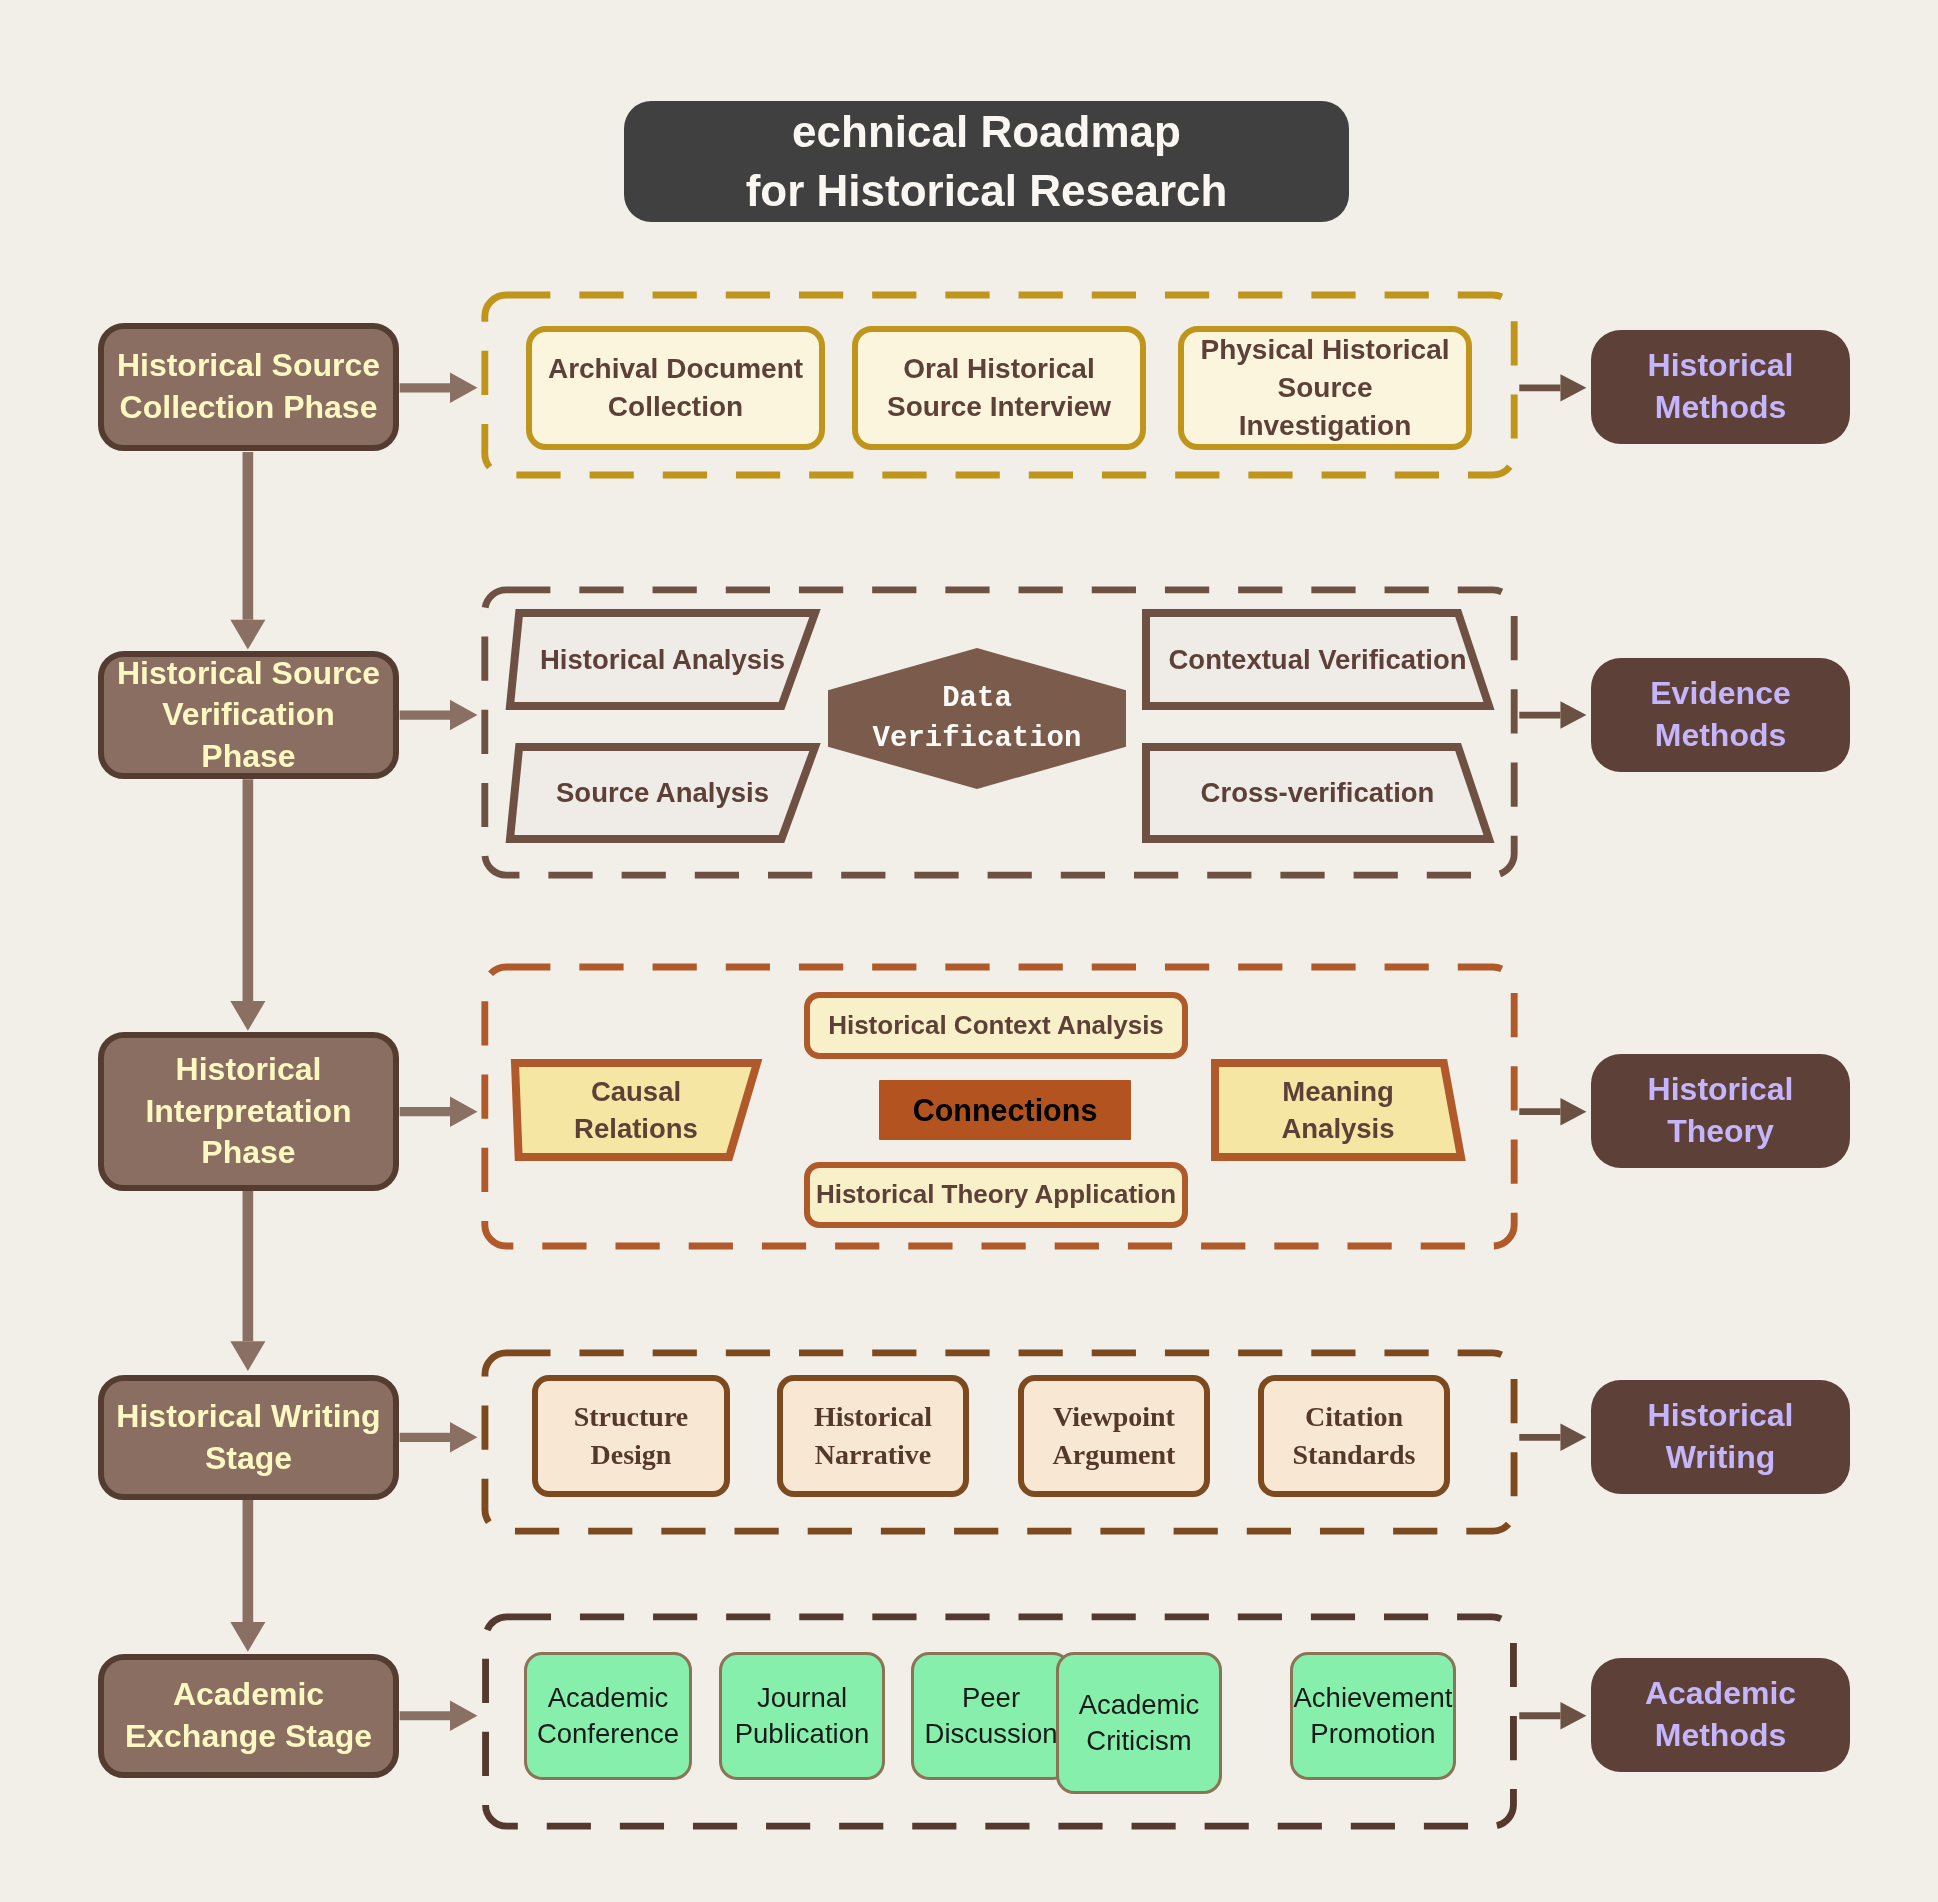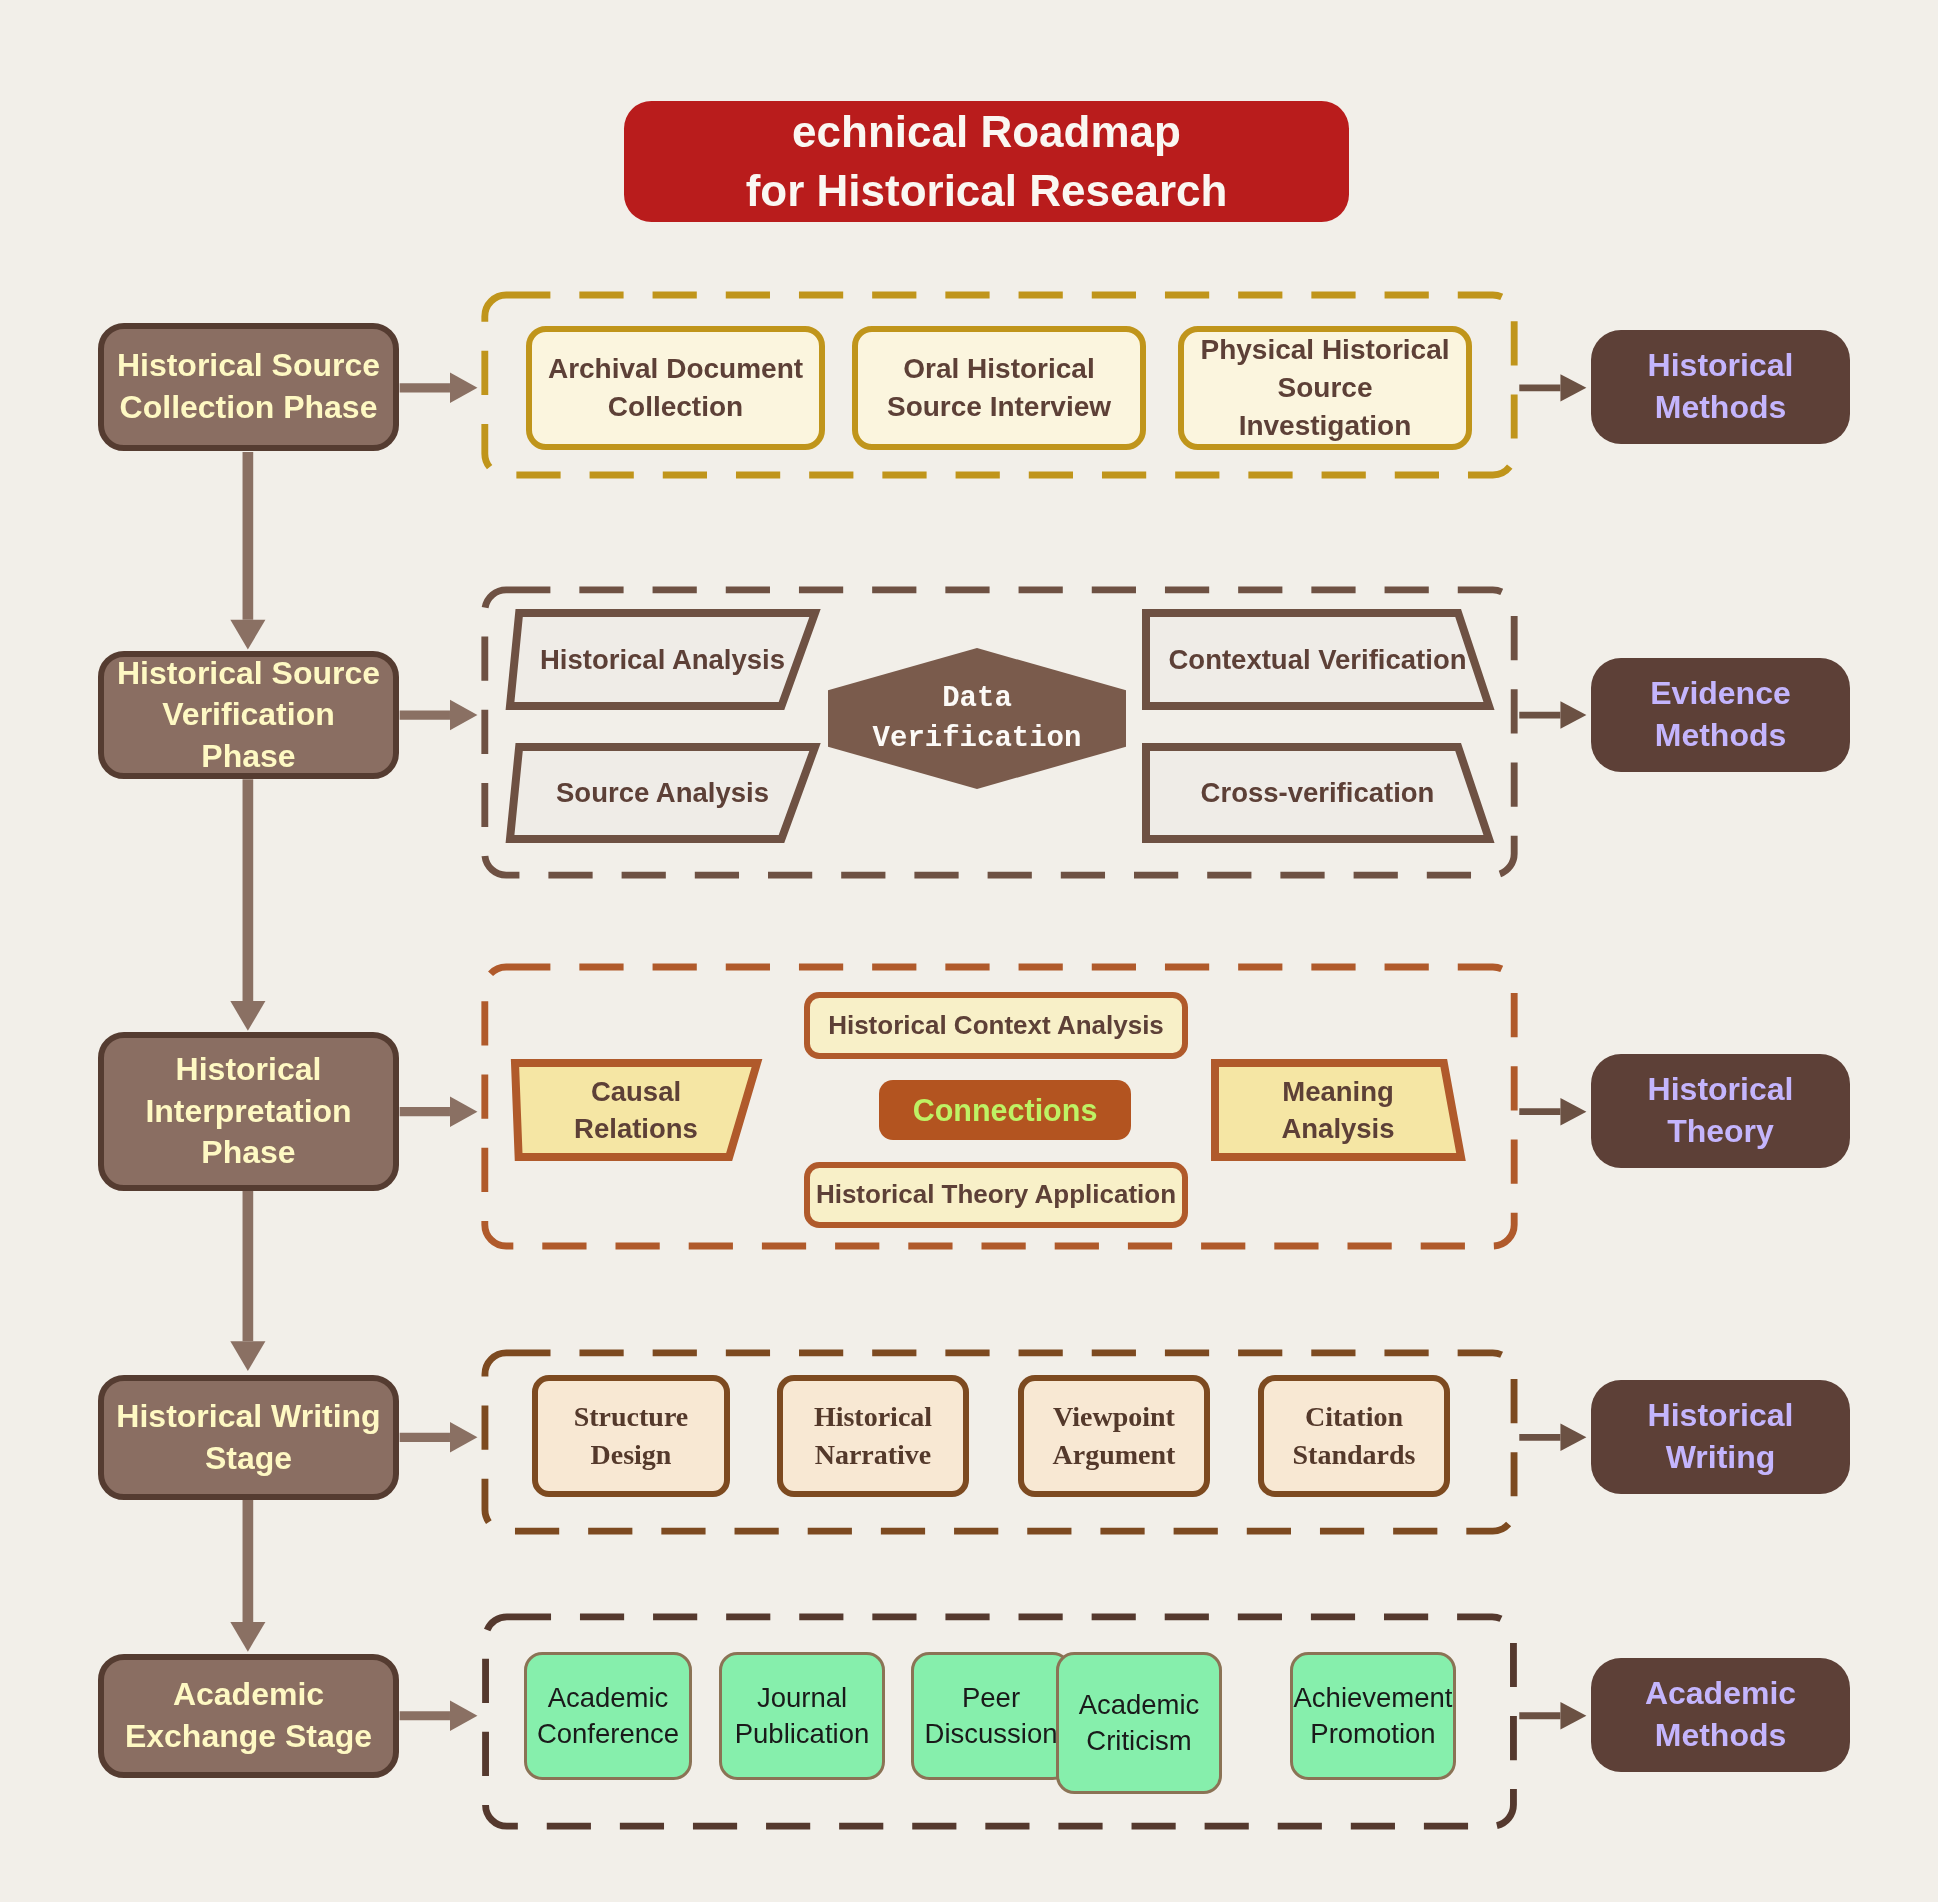--- a/index.html
+++ b/index.html
@@ -6,21 +6,21 @@
   #canvas{
     position:relative;
     width:1938px;height:1903px;
     background:#F2EFE9;
     font-family:"Liberation Sans", sans-serif;
     overflow:hidden;
   }
   .abs{position:absolute;box-sizing:border-box;}
   .box{display:flex;align-items:center;justify-content:center;text-align:center;}
   .title-box{
-    background:#b91c1c;border-radius:27.5px;color:#FAF7F2;
+    background:#404040;border-radius:27.5px;color:#FAF7F2;
     font-weight:bold;font-size:44px;line-height:1.32;
   }
   .phase{
     background:#8A6E62;border:6.1px solid #553C31;border-radius:26px;
     color:#fef9c3;font-weight:bold;font-size:32px;line-height:1.3;
     padding:0 10.7px;
   }
   .method{
     background:#5D4037;border-radius:30px;color:#c4b5fd;
     font-weight:bold;font-size:32px;line-height:1.3;
@@ -37,22 +37,22 @@
   }
   .item5{
     background:#86efac;border:3.8px solid #8B7355;border-radius:18.3px;
     color:#1A1A1A;font-weight:normal;font-size:27.5px;line-height:1.3;
   }
   .round3{
     background:#F8F0C8;border:6.1px solid #B05A2B;border-radius:15.3px;
     color:#5D4037;font-weight:bold;font-size:26px;line-height:1.2;
   }
   .connections{
-    background:#B35420;color:#bef264;font-weight:bold;font-size:30.5px;
-    border-radius:14px;
+    background:#B35420;color:#000000;font-weight:bold;font-size:30.5px;
+    border-radius:1px;
   }
   .shape{display:block;}
   .shape svg{position:absolute;inset:0;width:100%;height:100%;overflow:visible;}
   .shape .lbl{
     position:absolute;inset:0;display:flex;align-items:center;justify-content:center;
     text-align:center;color:#5D4037;font-weight:bold;font-size:27.5px;line-height:1.35;
   }
   .shape .lbl.light{color:#FCFAF7;font-size:29px;font-family:Liberation Mono, monospace;}
   #connectors{position:absolute;inset:0;pointer-events:none;}
 </style>

